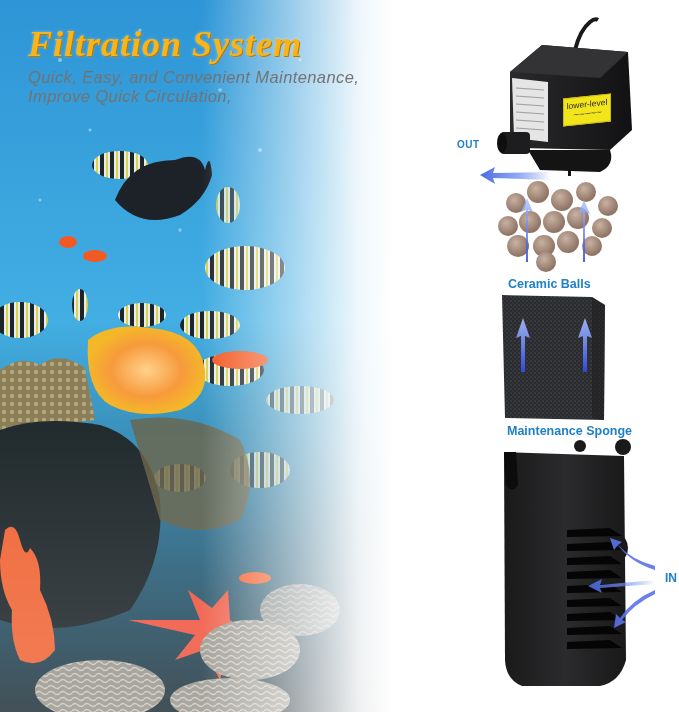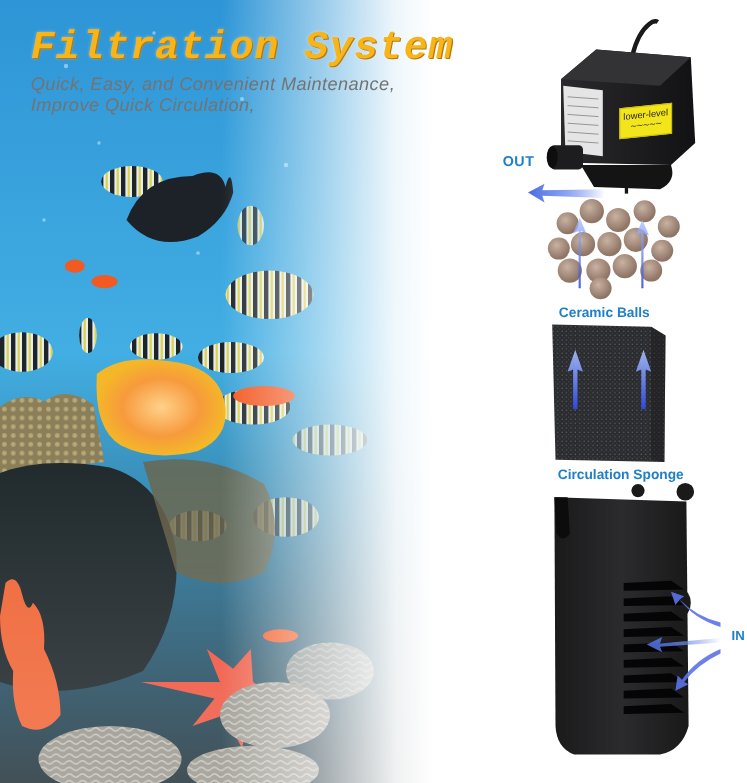--- a/index.html
+++ b/index.html
@@ -9,29 +9,29 @@
   
   .aquarium { position: absolute; left: 0; top: 0; width: 480px; height: 712px; overflow: hidden; }
   .aquarium svg { position: absolute; left: 0; top: 0; }
   .fade { position: absolute; left: 0; top: 0; width: 480px; height: 712px;
     background: linear-gradient(to right, rgba(255,255,255,0) 0%, rgba(255,255,255,0) 42%, rgba(255,255,255,0.55) 62%, rgba(255,255,255,0.92) 75%, #ffffff 82%); }
   .fade-top { position: absolute; left: 0; top: 0; width: 480px; height: 712px;
     background: linear-gradient(to bottom, rgba(255,255,255,0) 60%, rgba(255,255,255,0.15) 100%); }
 
   
   .headline { position: absolute; left: 28px; top: 22px; width: 420px; }
-  .title { font-family: Liberation Mono, monospace; font-style: italic; font-weight: bold; font-size: 36px; letter-spacing: 1px;
+  .title { font-family: Liberation Serif, serif; font-style: italic; font-weight: bold; font-size: 36px; letter-spacing: 1px;
     color: #f7b51a; line-height: 44px; margin: 0; text-shadow: 1px 1px 0 #b9770a, 0 0 3px rgba(255,255,255,0.4); }
   .subtitle { margin-top: 2px; font-family: "Liberation Sans", sans-serif; font-style: italic; font-size: 16.5px; line-height: 19px; color: #737373; letter-spacing: 0.4px; }
   .subtitle div { white-space: nowrap; }
 
   
   .product { position: absolute; left: 450px; top: 0; width: 229px; height: 712px; }
   .label { position: absolute; font-family: "Liberation Sans", sans-serif; font-weight: bold; color: #1f80c8; font-size: 12.5px; white-space: nowrap; }
-  .label.out { left: 7px; top: 139px; font-size: 13px; letter-spacing: 0.5px; }
+  .label.out { left: 7px; top: 139px; font-size: 10px; letter-spacing: 0.5px; }
   .label.ceramic { left: 58px; top: 277px; }
   .label.sponge { left: 57px; top: 424px; }
   .label.in { left: 215px; top: 571px; font-size: 12px; }
 
   .lower-level-badge { position: absolute; left: 113px; top: 96px; width: 46px; height: 26px; background: #f2e51b;
     border: 1px solid #c9be10; transform: skewY(-6deg); font-size: 8.5px; color: #1e1e1e; text-align: center; line-height: 14px; font-family: "Liberation Sans", sans-serif; }
   .lower-level-badge .wave { display: block; font-size: 8px; line-height: 6px; color: #3a3a20; letter-spacing: -1px; }
 </style>
 </head>
 <body>
@@ -241,16 +241,16 @@
       </g>
     </svg>
 
     <div class="lower-level-badge">
       <span>lower-level</span>
       <span class="wave">∼∼∼∼∼</span>
     </div>
 
     <div class="label out">OUT</div>
     <div class="label ceramic">Ceramic Balls</div>
-    <div class="label sponge">Circulation Sponge</div>
+    <div class="label sponge">Maintenance Sponge</div>
     <div class="label in">IN</div>
   </div>
 </div>
 
 </body></html>

